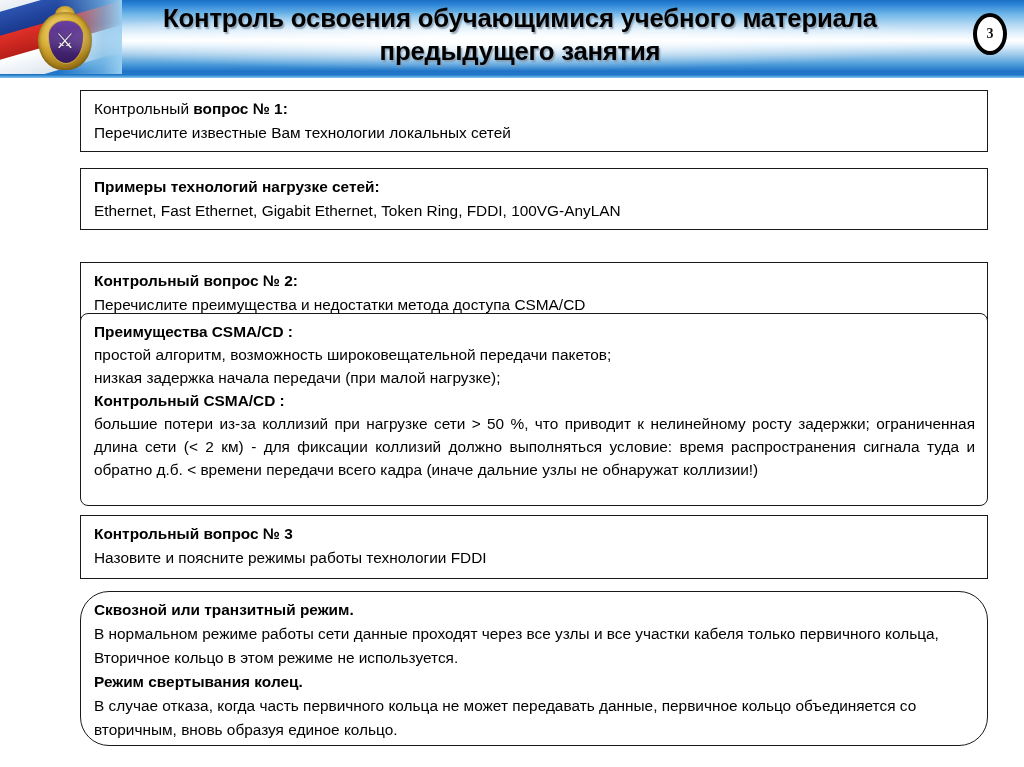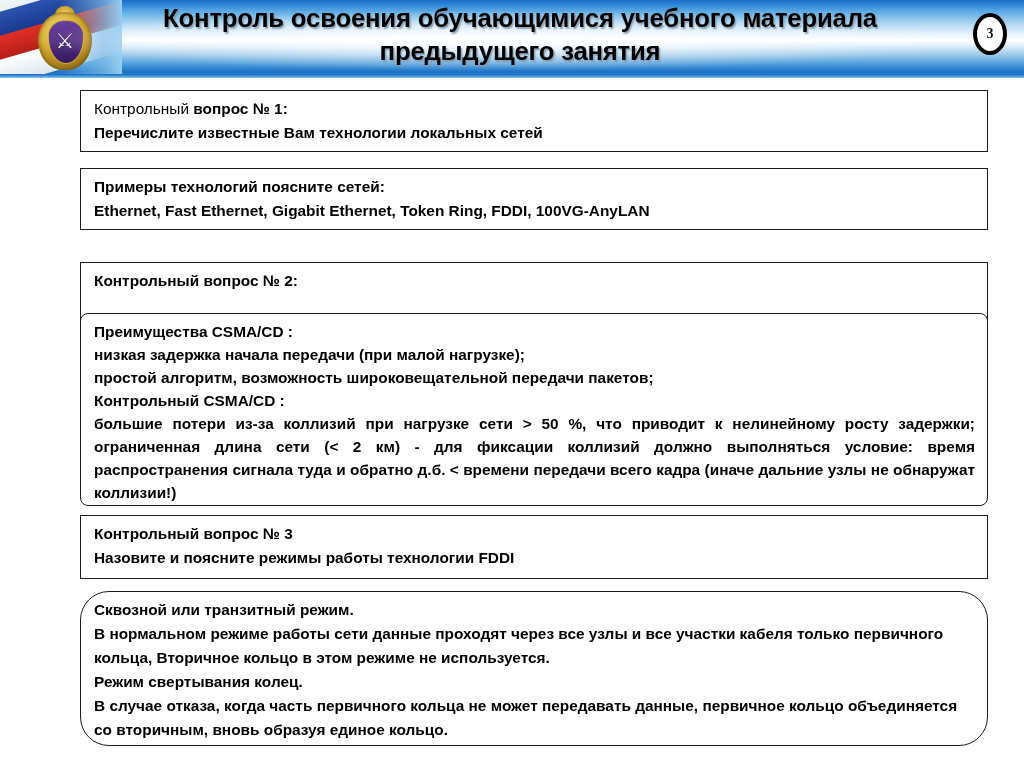--- a/index.html
+++ b/index.html
@@ -179,21 +179,20 @@
     padding: 6px 12px 7px 13px;
     color: #000000;
     font-family: "Liberation Sans", sans-serif;
     font-size: 15.4px;
     line-height: 23.5px;
   }
   .box .ttl { font-weight: bold; }
   .box .ttl .light { font-weight: normal; }
   .box p {
     margin: 0;
-    font-weight: bold;
   }
   .justify {
     text-align: justify;
     text-align-last: left;
   }
 
   
   #box-q1   { top: 12px;  height: 62px; }
   #box-examples { top: 90px; height: 62px; }
   #box-q2   { top: 167px; height: 62px; margin-top: 17px; }
@@ -237,32 +236,33 @@
 </div>
 
 <div class="slide-body">
 
   <div class="box" id="box-q1">
     <p class="ttl"><span class="light">Контрольный </span><span>вопрос № 1:</span></p>
     <p>Перечислите известные Вам технологии локальных сетей</p>
   </div>
 
   <div class="box" id="box-examples">
-    <p class="ttl">Примеры технологий поясните сетей:</p>
+    <p class="ttl">Примеры технологий нагрузке сетей:</p>
     <p>Ethernet, Fast Ethernet, Gigabit Ethernet, Token Ring,  FDDI,  100VG-AnyLAN</p>
   </div>
 
   <div class="box" id="box-q2">
     <p class="ttl">Контрольный вопрос № 2:</p>
+    <p>Перечислите преимущества и недостатки метода доступа CSMA/CD</p>
   </div>
 
   <div class="box" id="box-csma">
     <p class="ttl">Преимущества CSMA/CD :</p>
+    <p>простой алгоритм, возможность широковещательной передачи пакетов;</p>
     <p>низкая задержка начала передачи (при малой нагрузке);</p>
-    <p>простой алгоритм, возможность широковещательной передачи пакетов;</p>
     <p class="ttl">Контрольный CSMA/CD :</p>
     <p class="justify">большие потери из-за коллизий при нагрузке сети &gt; 50 %,  что приводит к нелинейному росту задержки; ограниченная длина сети (&lt; 2 км) - для фиксации коллизий должно выполняться условие: время распространения сигнала туда и обратно  д.б. &lt;  времени передачи всего кадра (иначе дальние узлы не обнаружат коллизии!)</p>
   </div>
 
   <div class="box" id="box-q3">
     <p class="ttl">Контрольный вопрос № 3</p>
     <p>Назовите и поясните режимы работы технологии FDDI</p>
   </div>
 
   <div class="box" id="box-fddi">

